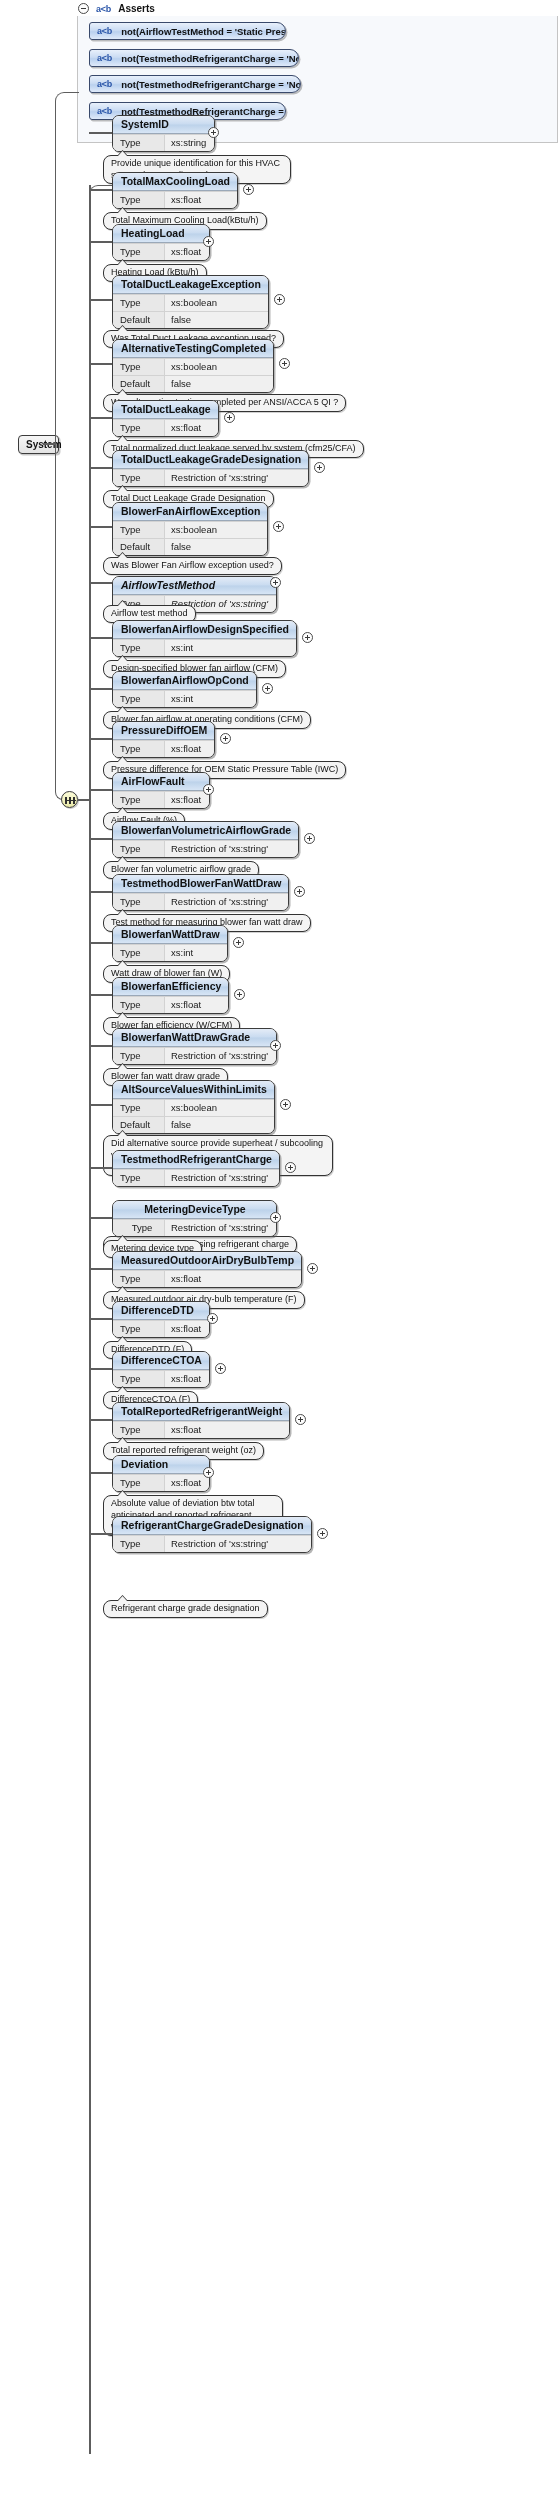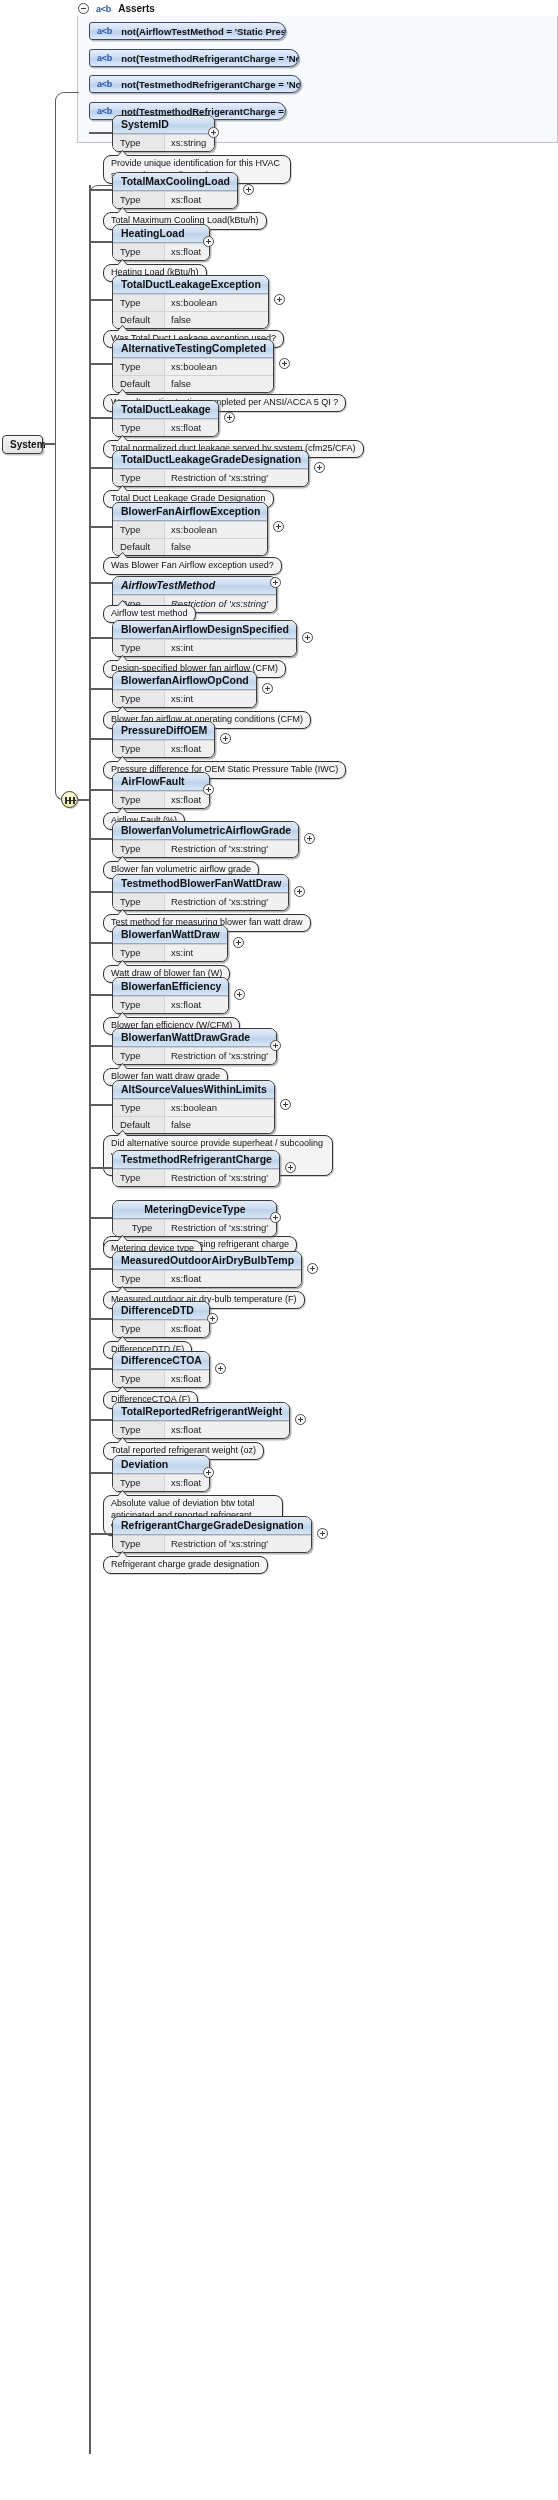--- a/index.html
+++ b/index.html
@@ -223,21 +223,21 @@
   <div class="assert-item" style="left:89px;top:75px;width:212px;">
     <span class="altb">a&lt;b</span>
     <span class="atext">not(TestmethodRefrigerantCharge = 'Non-Invasiv ...</span>
   </div>
 
   <div class="assert-item" style="left:89px;top:102px;width:197px;">
     <span class="altb">a&lt;b</span>
     <span class="atext">not(TestmethodRefrigerantCharge = 'Weigh-In')  ...</span>
   </div>
 
-  <div class="root-node" style="left:2px;top:435px;width:41px;">
+  <div class="root-node" style="left:18px;top:435px;width:41px;">
     <span>System</span>
   </div>
 
   <div class="elbow" style="left:55px;top:92px;width:24px;height:352px;"></div>
 
   <div class="ln hln" style="left:43px;top:443px;width:13px;"></div>
 
   <div class="elbow-b" style="left:55px;top:443px;width:8px;height:357px;"></div>
 
   <div class="seq" style="left:61px;top:791px;">
@@ -534,15 +534,15 @@
       <div class="doc" style="left: 103px; top: 1495px; width: 180px; white-space: normal;"><span class="tipb"></span><span class="tip"></span><span>Absolute value of deviation btw total anticipated and reported refrigerant weight (%)</span></div>
       <div class="node" style="left: 112px; top: 1516px;">
         <div class="nname">RefrigerantChargeGradeDesignation</div>
         <div class="nrow">
           <div class="nk">Type</div>
           <div class="nv">Restriction of 'xs:string'</div>
         </div>
       </div>
       <div class="ln hln" style="left: 89px; top: 1533px; width: 23px;"></div>
       <div class="plus" style="left: 317px; top: 1528px;"></div>
-      <div class="doc" style="left: 103px; top: 1556px; white-space: nowrap;"><span class="tipb"></span><span class="tip"></span><span>Refrigerant charge grade designation</span></div>
+      <div class="doc" style="left: 103px; top: 1600px; white-space: nowrap;"><span class="tipb"></span><span class="tip"></span><span>Refrigerant charge grade designation</span></div>
     </div>
 </div>
 
 </body></html>

